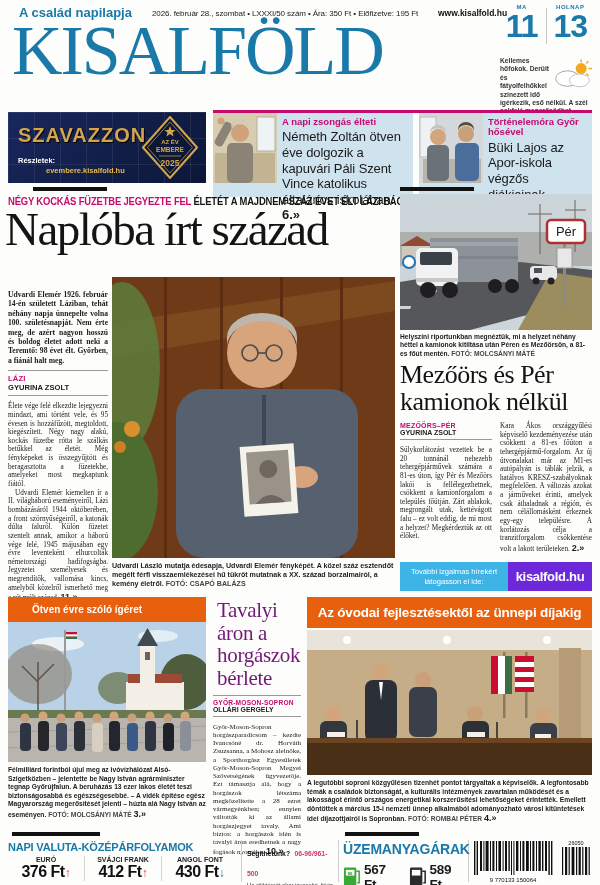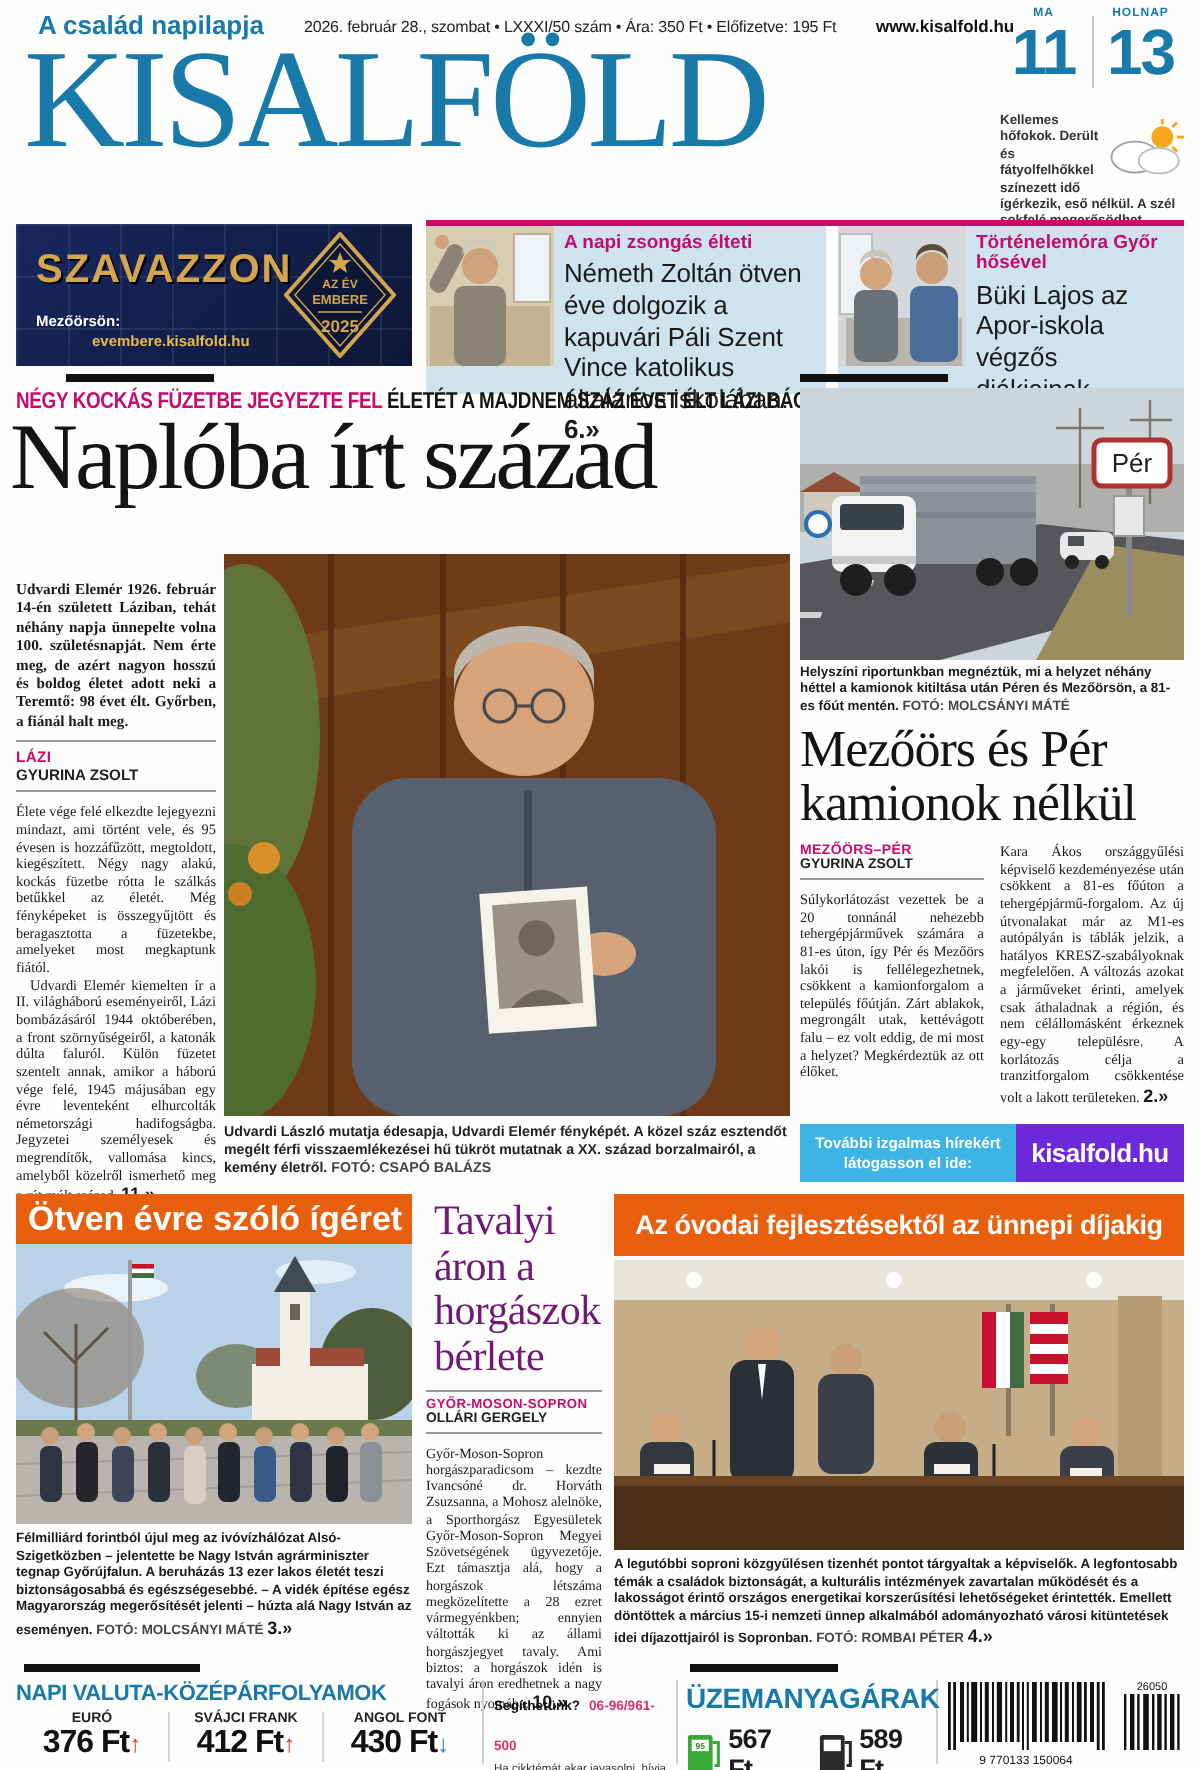--- a/index.html
+++ b/index.html
@@ -74,28 +74,28 @@
   
   #truck-photo{left:400px;top:194px;width:192px;height:136px;}
   #truck-caption{left:400px;top:333px;width:192px;font-size:6.7px;font-weight:700;line-height:1.25;}
   #truck-headline{left:400px;top:361px;width:192px;font-size:26px;line-height:1.04;
      letter-spacing:-0.5px;color:#141414;}
   #truck-cols{left:400px;top:422px;width:192px;display:flex;gap:8px;}
   #truck-cols .col{width:92px;}
   #truck-cols .byline{margin-top:0;padding-top:0;border-top:none;}
   #truck-cols .bodytxt{font-size:7.2px;}
   #web-banner{left:400px;top:562px;width:192px;height:29px;display:flex;}
-  #web-banner .cta{flex:1;background:#3eb4e6;color:#fff;font-size:7.6px;font-weight:700;
+  #web-banner .cta{flex:1;background:#3eb4e6;color:#fff;font-size:7.6px;font-weight:400;
      display:flex;align-items:center;justify-content:center;text-align:center;line-height:1.2;padding:0 6px;}
   #web-banner .site{width:84px;background:#6d28d9;color:#fff;font-weight:800;font-size:13px;
      display:flex;align-items:center;justify-content:center;letter-spacing:-0.3px;}
 
   
   .orange-bar{background:#e8600d;color:#fff;font-weight:800;display:flex;align-items:center;}
-  #water-bar{left:8px;top:597px;width:198px;height:25px;font-size:17px;padding-left:6px;box-sizing:border-box;}
+  #water-bar{left:8px;top:597px;width:198px;height:25px;font-size:10px;padding-left:24px;box-sizing:border-box;}
   #water-photo{left:8px;top:622px;width:198px;height:140px;}
   #water-caption{left:8px;top:766px;width:198px;font-size:6.7px;font-weight:700;line-height:1.28;}
   #fish-col{left:213px;top:599px;width:88px;}
   #fish-headline{font-size:21px;line-height:1.08;letter-spacing:-0.3px;color:#701a75;margin:0 0 5px 4px;font-weight:400;}
   #fish-col .byline .loc{font-size:6.6px;}
   #fish-col .byline .auth{font-size:6.9px;}
   #fish-col .bodytxt{font-size:7px;line-height:1.18;}
   #council-bar{left:307px;top:597px;width:285px;height:31px;font-size:13.5px;justify-content:center;letter-spacing:-0.2px;}
   #council-photo{left:307px;top:630px;width:285px;height:145px;}
   #council-caption{left:307px;top:779px;width:285px;font-size:6.7px;font-weight:700;line-height:1.28;}
@@ -155,21 +155,21 @@
       <ellipse cx="16" cy="21" rx="13" ry="8.5" fill="#fff" stroke="#9aa0a5" stroke-width="1"></ellipse>
       <ellipse cx="29" cy="23" rx="11" ry="7" fill="#fff" stroke="#b9bfc4" stroke-width="1"></ellipse>
     </svg>
     <span>Kellemes hőfokok. Derült és fátyolfelhőkkel színezett idő ígérkezik, eső nélkül. A szél sokfelé megerősödhet. Délután 10–15 fok közötti értékeket mutatnak a hőmérők. </span><span class="wx-ref">20.»</span>
   </div>
 
   <div class="abs" id="vote-box">
     <div id="vote-grid"></div>
     <span id="vote-title">SZAVAZZON</span>
     <div id="vote-details">
-      <span class="lbl">Mezőörsön:</span>
+      <span class="lbl">Részletek:</span>
       <span class="url">evembere.kisalfold.hu</span>
     </div>
     <svg id="vote-badge" viewBox="0 0 56 63">
       <polygon points="28,1 55,31.5 28,62 1,31.5" fill="#0c1737" stroke="#d2a54e" stroke-width="2"></polygon>
       <polygon points="28,6 50.5,31.5 28,57 5.5,31.5" fill="none" stroke="#d2a54e" stroke-width="0.7"></polygon>
       <polygon points="28,10 29.5,14 33.5,14 30.5,16.5 31.5,20.5 28,18 24.5,20.5 25.5,16.5 22.5,14 26.5,14" fill="#d2a54e"></polygon>
       <text x="28" y="28" text-anchor="middle" font-size="6" font-weight="bold" fill="#d2a54e">AZ ÉV</text>
       <text x="28" y="36" text-anchor="middle" font-size="6.5" font-weight="bold" fill="#d2a54e">EMBERE</text>
       <line x1="17" y1="40" x2="39" y2="40" stroke="#d2a54e" stroke-width="0.7"></line>
       <text x="28" y="50" text-anchor="middle" font-size="8.5" font-weight="bold" fill="#d2a54e">2025</text>

